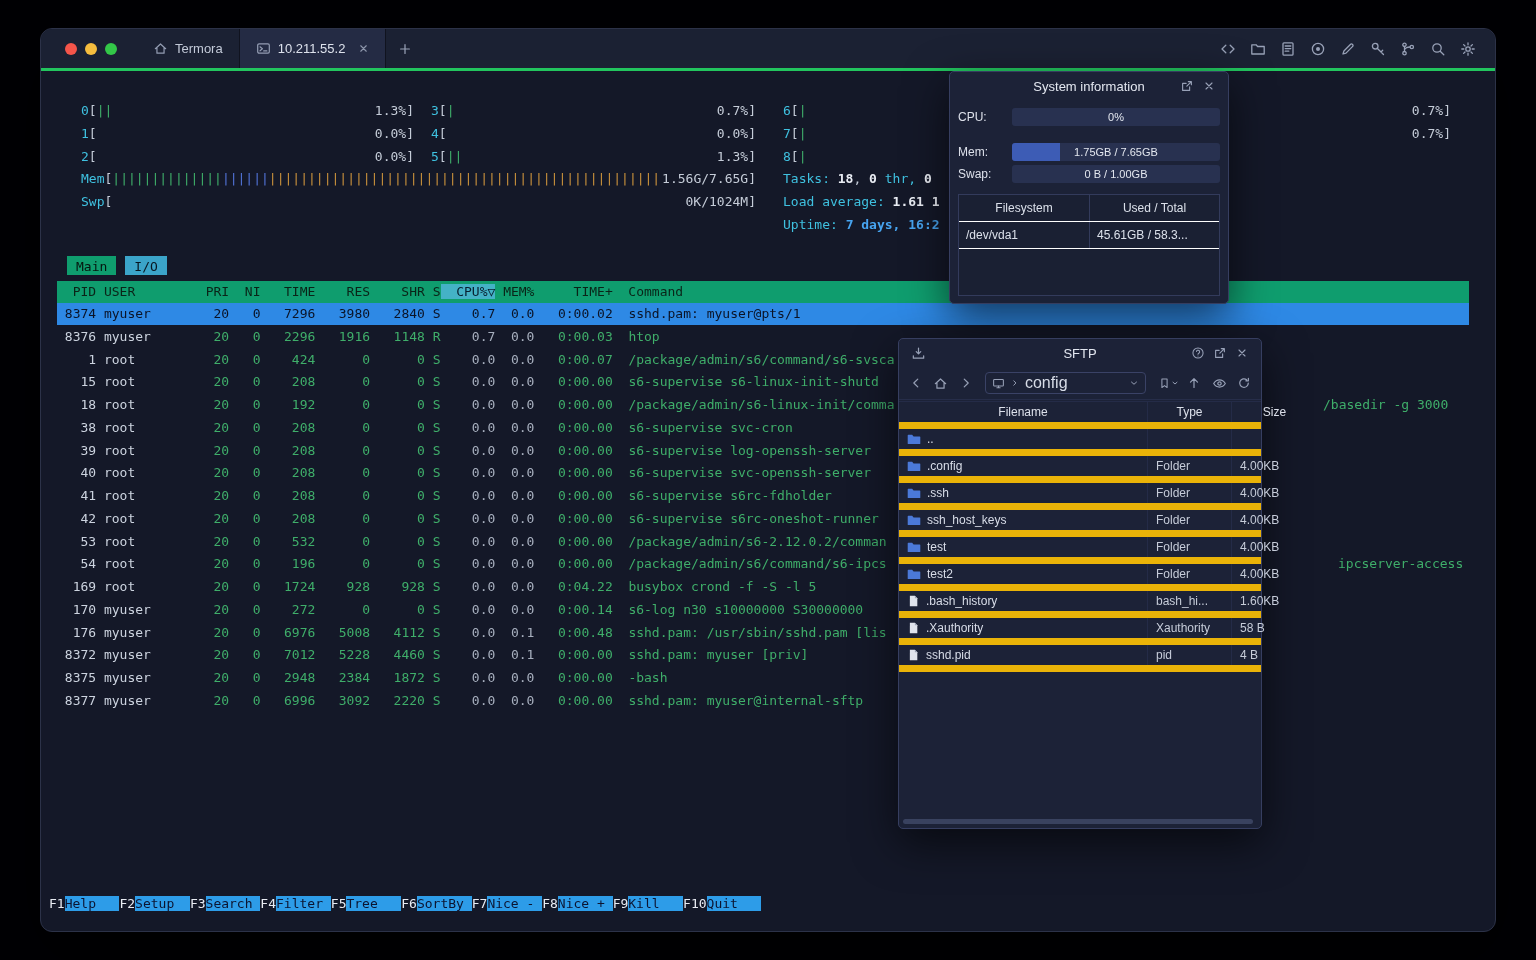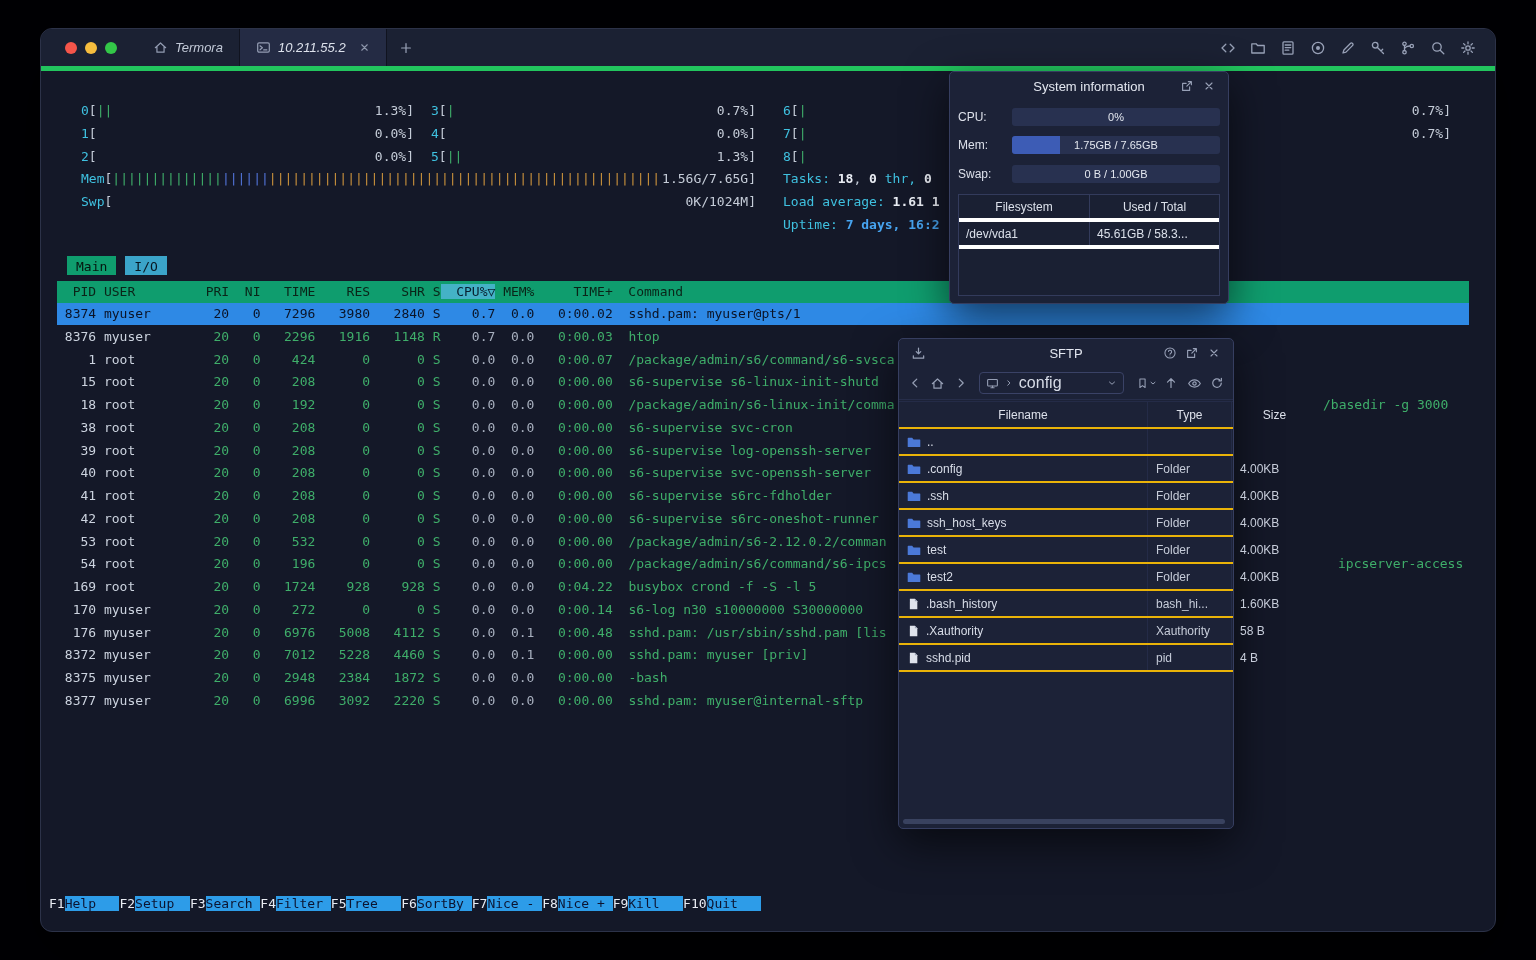--- a/index.html
+++ b/index.html
@@ -1,20 +1,20 @@
 <!DOCTYPE html>
 <html><head>
 <meta charset="utf-8">
 <style>
   *{margin:0;padding:0;box-sizing:border-box;}
   html,body{width:1536px;height:960px;}
   body{background:#010104;font-family:"Liberation Sans",sans-serif;overflow:hidden;position:relative;}
   .window{position:absolute;left:40px;top:28px;width:1456px;height:904px;background:#141828;border:1px solid #2c3248;border-radius:12px;box-shadow:0 24px 70px rgba(0,0,0,.75);overflow:hidden;}
   
-  .titlebar{position:relative;height:42px;background:#1b2133;display:flex;align-items:stretch;border-bottom:5px solid #22c55e;font-style:italic;}
+  .titlebar{position:relative;height:42px;background:#1b2133;display:flex;align-items:stretch;border-bottom:3px solid #22c55e;}
   .traffic{display:flex;align-items:center;padding:0 12px 0 24px;}
   .tl{width:12px;height:12px;border-radius:50%;margin-right:8px;}
   .tl.red{background:#f5554a}.tl.yellow{background:#f6bd3e}.tl.green{background:#33c748}
   .tab{display:flex;align-items:center;gap:7px;padding:0 16px;font-size:13px;color:#c3cad8;}
   .tab .ic{display:flex;color:#939cb2}
   .tab.active{background:#242b44;border-left:1px solid #10131f;border-right:1px solid #10131f;color:#dde2ec}
   .tab-close{margin-left:6px;display:flex;color:#8d96ab;}
   .newtab{display:flex;align-items:center;justify-content:center;width:38px;color:#9aa3b8}
   .tb-spacer{flex:1}
   .tb-icons{display:flex;align-items:center;gap:4px;padding-right:14px}
@@ -55,33 +55,33 @@
   .p-hico{width:22px;height:22px;display:flex;align-items:center;justify-content:center;color:#98a1b7;}
   .p-hico.left{margin-right:auto;}
   
   .sysinfo{left:908px;top:42px;width:280px;height:233px;}
   .si-row{position:absolute;left:8px;right:8px;height:18px;display:flex;align-items:center;}
   .si-label{width:54px;font-size:12px;color:#dce0ea;}
   .si-bar{position:relative;flex:1;height:18px;background:#283150;border-radius:3px;overflow:hidden;}
   .si-fill{position:absolute;left:0;top:0;bottom:0;background:#3d5cb5;}
   .si-text{position:relative;display:block;width:100%;text-align:center;font-size:11px;line-height:18px;color:#e3e7ef;}
   .si-table{position:absolute;left:8px;right:8px;top:122px;bottom:7px;border:1px solid #333b5c;font-size:12px;background:#1a2033;}
-  .si-tr{display:grid;grid-template-columns:1fr 1fr;height:27px;border-bottom:4px solid #ffffff;}
+  .si-tr{display:grid;grid-template-columns:1fr 1fr;height:27px;border-bottom:1px solid #ffffff;}
   .si-td{display:flex;align-items:center;justify-content:center;color:#dbe0ea;border-left:1px solid #333b5c;overflow:hidden;}
   .si-td:first-child{border-left:none;}
   .si-td.l{justify-content:flex-start;padding-left:7px;}
   
-  .sftp{left:857px;top:309px;width:336px;height:491px;}
+  .sftp{left:857px;top:309px;width:364px;height:491px;}
   .sftp-toolbar{display:flex;align-items:center;height:33px;padding:0 8px;gap:6px;border-bottom:1px solid #262d49;}
   .tico{width:22px;height:22px;display:flex;align-items:center;justify-content:center;color:#97a0b6;}
   .pathbox{display:flex;align-items:center;gap:5px;width:188px;height:22px;border:1px solid #3a4266;border-radius:4px;padding:0 6px;color:#97a0b6;margin-left:4px;}
   .pb-text{font-size:16px;color:#d7dce7;flex:1;}
   .bookmark-group{display:flex;align-items:center;color:#97a0b6;margin-left:6px;}
   .sftp-table{position:absolute;left:0;right:0;top:62px;font-size:12px;}
-  .srow{display:grid;grid-template-columns:249px 84px 85px;height:27px;border-bottom:2px solid #eab308;}
+  .srow{display:grid;grid-template-columns:249px 84px 85px;height:27px;border-bottom:7px solid #eab308;}
   .srow.shead{border-top:1px solid #242b47;height:28px;}
   .scell{display:flex;align-items:center;padding-left:8px;color:#c6ccd9;border-right:1px solid #242b47;overflow:hidden;white-space:nowrap;}
   .scell:last-child{border-right:none;}
   .scell.h{justify-content:center;padding-left:0;color:#dce0ea;}
   .scell.name{gap:6px;color:#d8dde8;}
   .sftp-scrollbar{position:absolute;left:4px;right:8px;bottom:4px;height:5px;border-radius:3px;background:#39425f;}
   svg{display:block}
 </style>
 </head>
 <body>
@@ -238,21 +238,21 @@
           </svg>
         </span>
     </div>
     <div class="si-row" style="top:36px">
       <span class="si-label">CPU:</span>
       <div class="si-bar">
         <div class="si-fill" style="width: 0%;"></div>
         <span class="si-text">0%</span>
       </div>
     </div>
-    <div class="si-row" style="top:64px">
+    <div class="si-row" style="top:71px">
       <span class="si-label">Mem:</span>
       <div class="si-bar">
         <div class="si-fill" style="width: 23%;"></div>
         <span class="si-text">1.75GB / 7.65GB</span>
       </div>
     </div>
     <div class="si-row" style="top:93px">
       <span class="si-label">Swap:</span>
       <div class="si-bar">
         <div class="si-fill" style="width: 0%;"></div>

